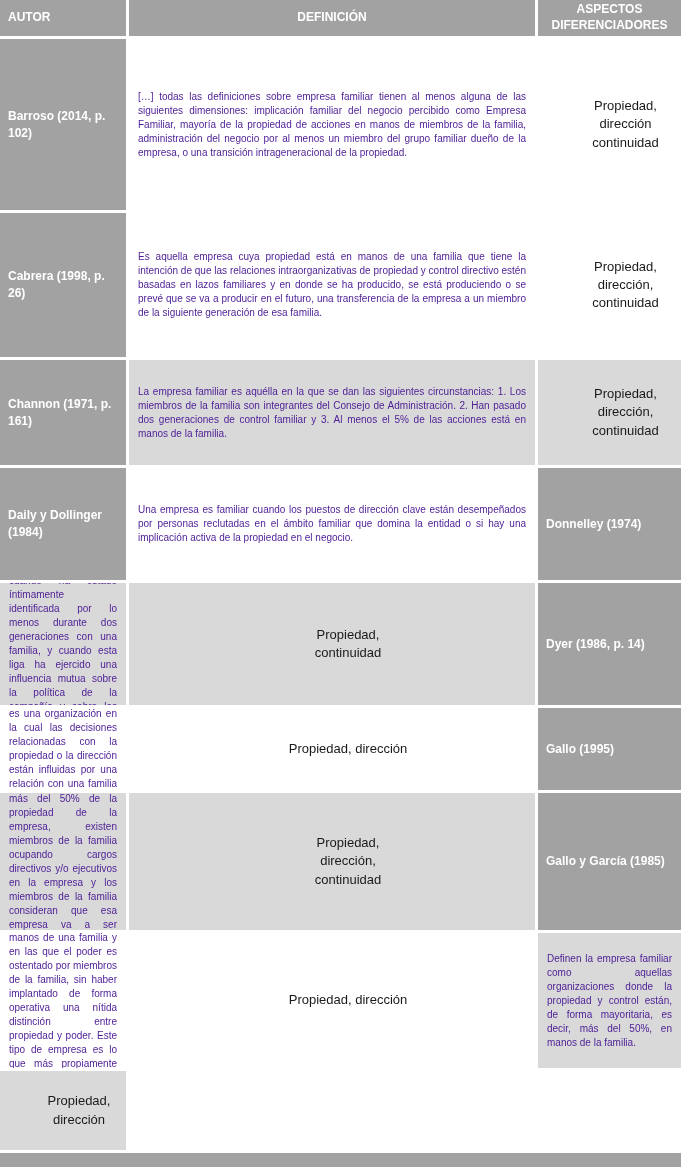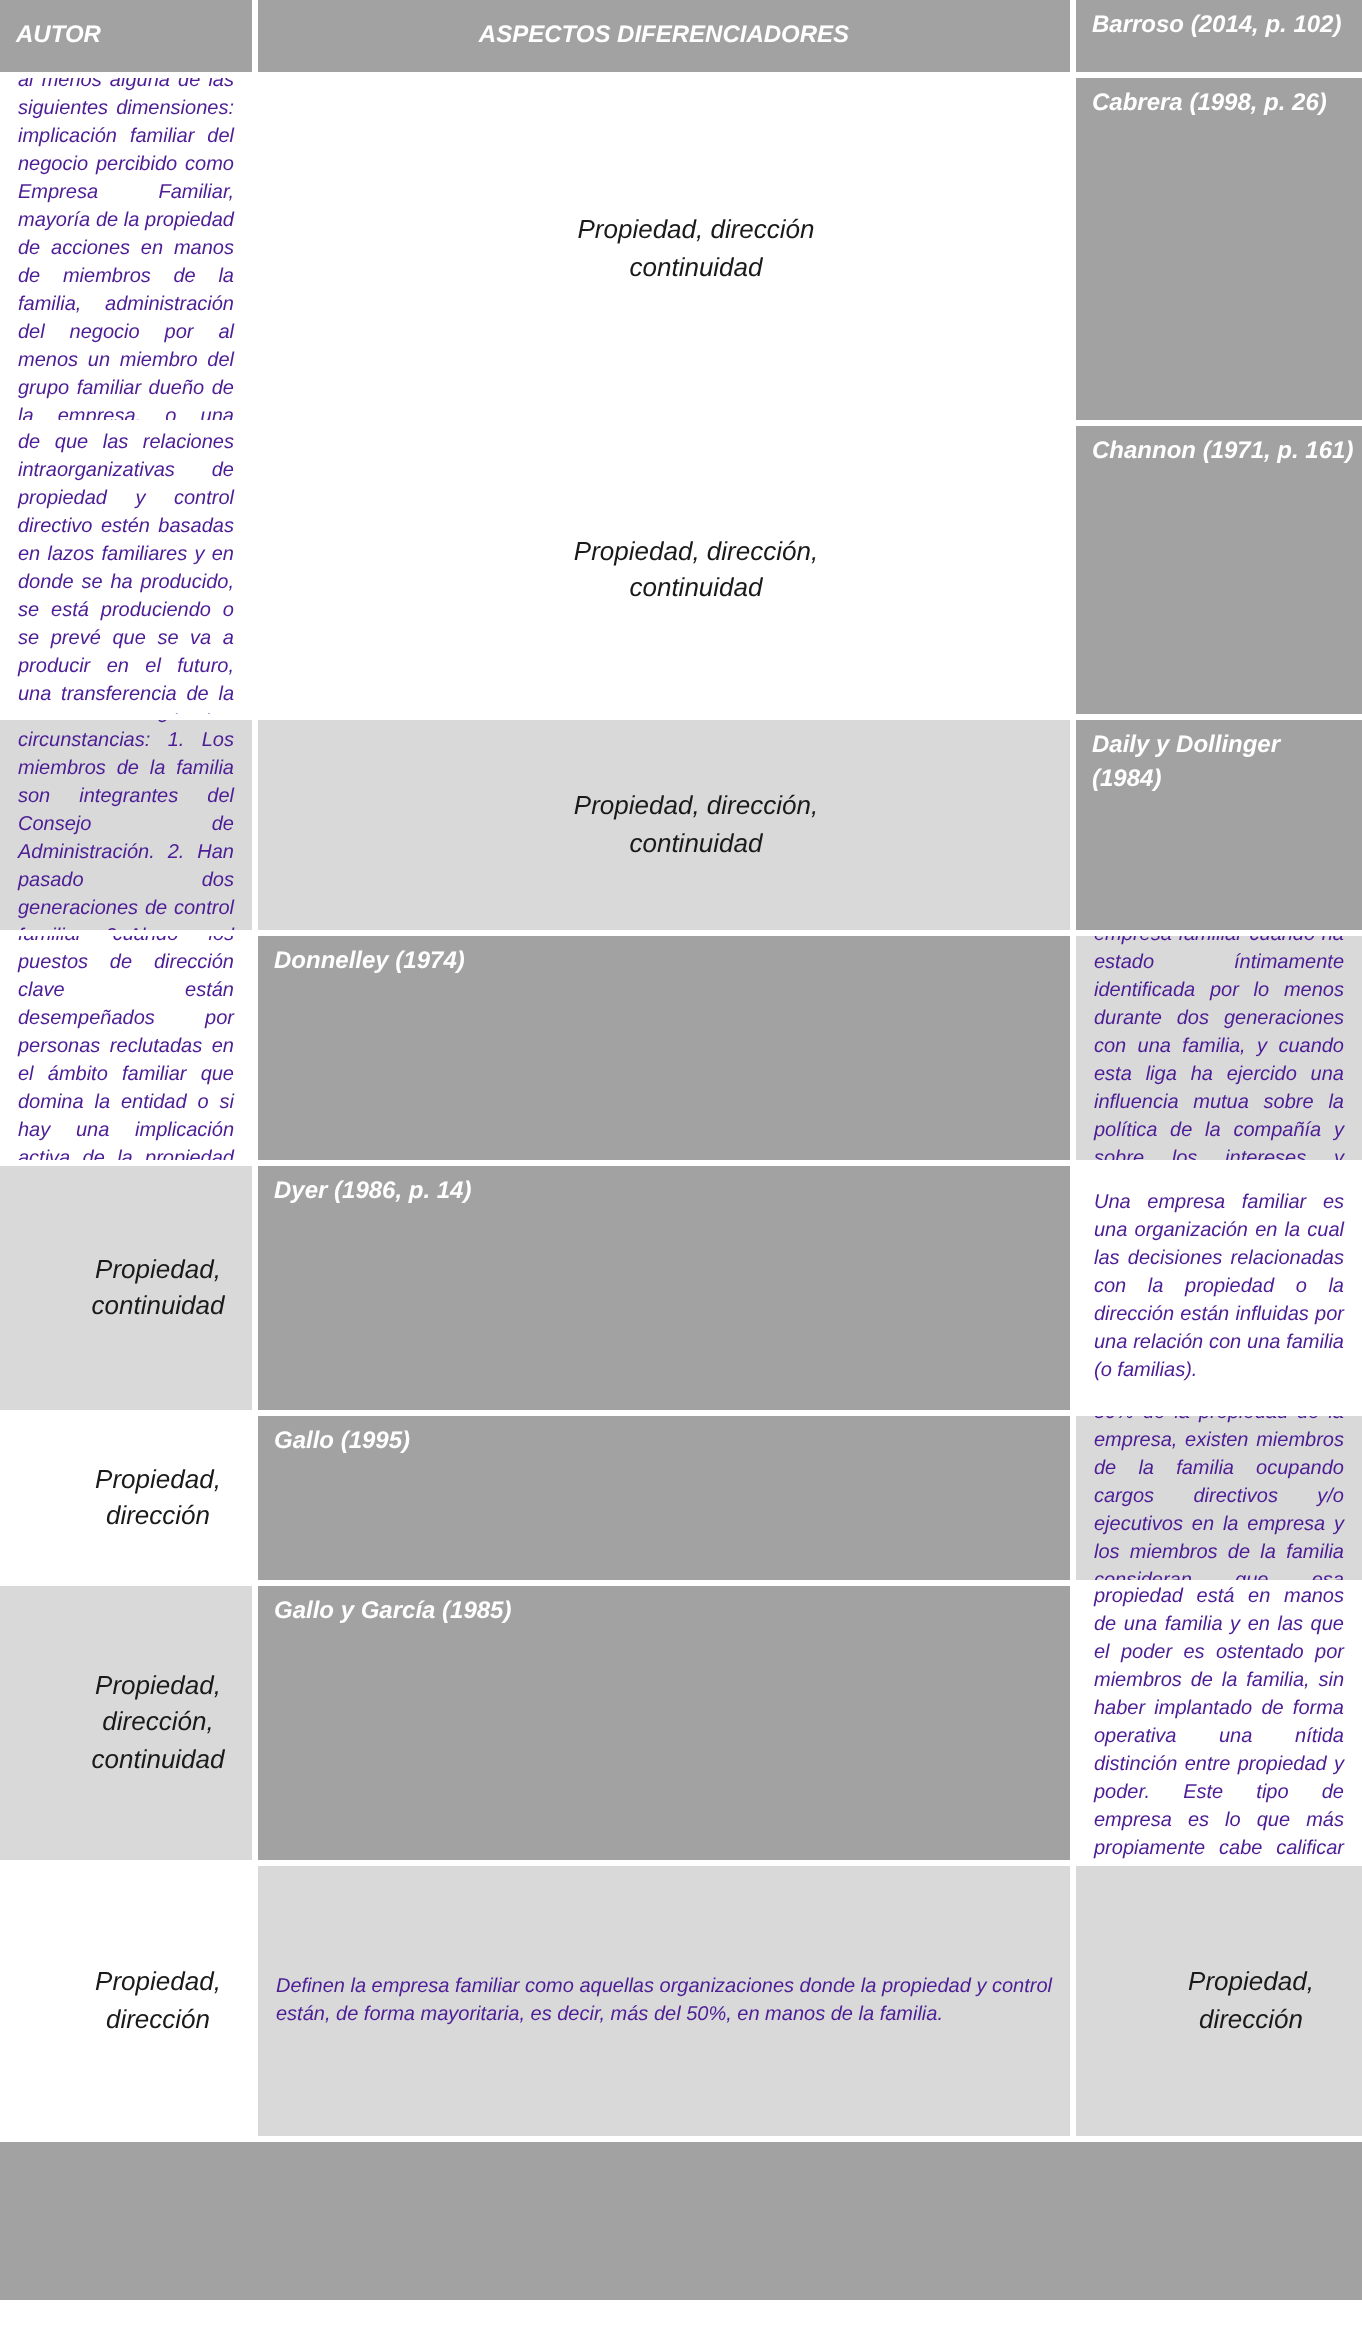--- a/index.html
+++ b/index.html
@@ -11,42 +11,41 @@
     overflow: hidden;
   }
   .table {
     display: grid;
     grid-template-columns: 126px 406px 143px;
     grid-template-rows: 36px 171px 144px 105px 112px 122px 82px 137px 135px 79px 14px;
     gap: 3px;
     width: 576px;
     height: 1167px;
     background: #ffffff;
-    font-style: italic;
   }
   .cell { overflow: hidden; }
   .hdr {
     background: var(--header-bg, #a2a2a2);
     color: #ffffff;
     font-weight: bold;
     font-size: 12px;
     line-height: 1.3;
     display: flex;
     align-items: center;
   }
   .hdr-author { justify-content: flex-start; padding-left: 8px; }
   .hdr-center { justify-content: center; text-align: center; padding: 0 4px; }
   .author {
     background: var(--author-bg, #a2a2a2);
     color: #ffffff;
     font-weight: bold;
     font-size: 12px;
     line-height: 1.4;
     display: flex;
-    align-items: flex-start;
+    align-items: center;
     padding: 4px 4px 4px 8px;
   }
   .definition {
     background: #ffffff;
     color: #4c1d95;
     font-size: 10px;
     line-height: 1.4;
     display: flex;
     align-items: center;
     padding: 4px 9px;
@@ -68,20 +67,23 @@
     grid-column: 1 / -1;
     background: var(--author-bg, #a2a2a2);
   }
 </style>
 </head>
 <body>
 
 <div class="table">
   <div class="cell hdr hdr-author">
     <span>AUTOR</span>
+  </div>
+  <div class="cell hdr hdr-center">
+    <span>DEFINICIÓN</span>
   </div>
   <div class="cell hdr hdr-center">
     <span>ASPECTOS DIFERENCIADORES</span>
   </div>
 
   <div class="cell author">
     <span class="author-text">Barroso (2014, p. 102)</span>
   </div>
   <div class="cell definition">
     <div class="def-text">[…] todas las definiciones sobre empresa familiar tienen al menos alguna de las siguientes dimensiones: implicación familiar del negocio percibido como Empresa Familiar, mayoría de la propiedad de acciones en manos de miembros de la familia, administración del negocio por al menos un miembro del grupo familiar dueño de la empresa, o una transición intrageneracional de la propiedad.</div>

